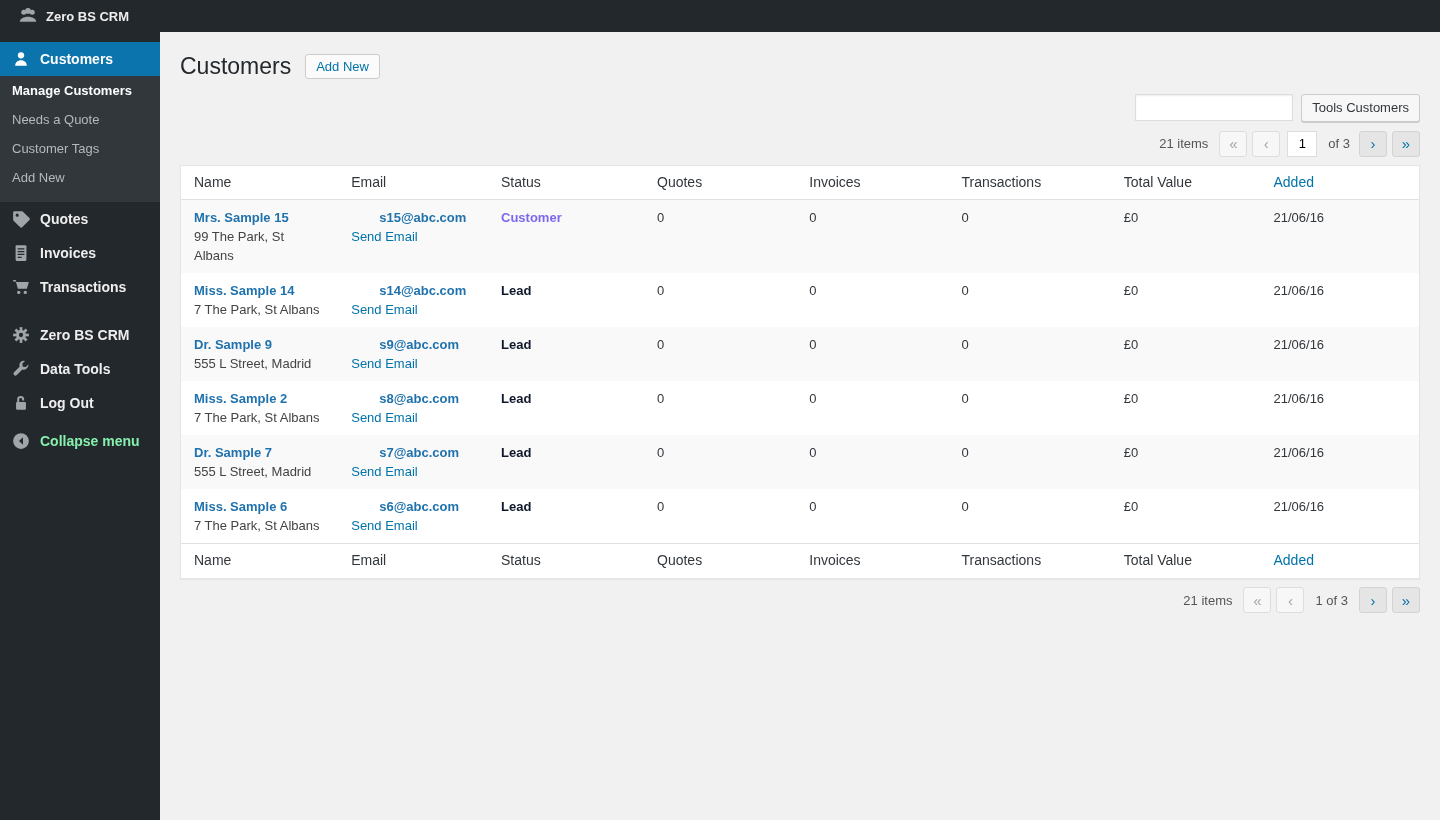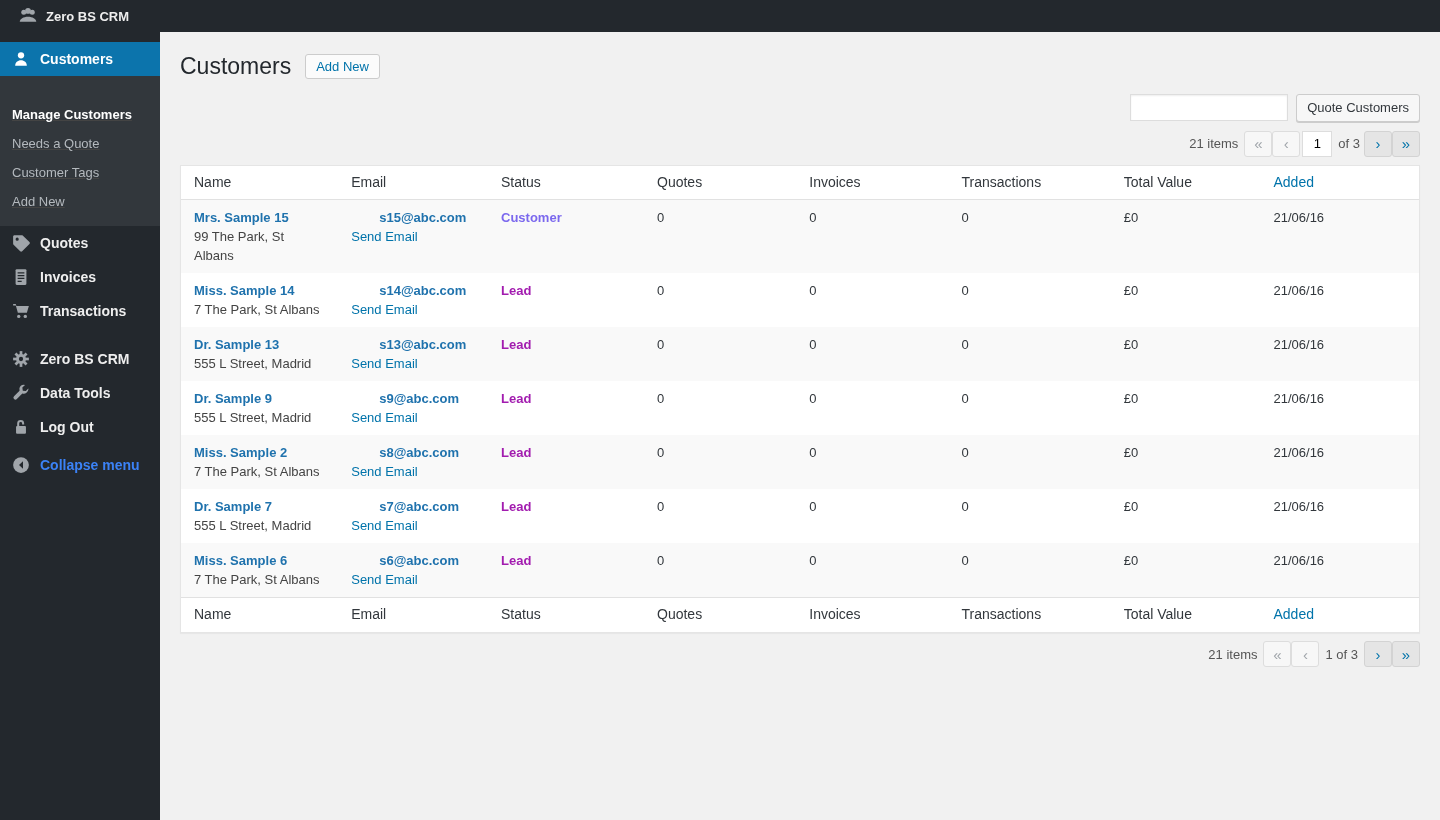--- a/index.html
+++ b/index.html
@@ -32,28 +32,28 @@
     padding: 8px 8px 8px 12px; min-height: 32px;
     color: #eee; font-size: 14px; font-weight: 600; cursor: pointer;
   }
   .menu-item .mi-icon { width: 18px; height: 18px; flex: 0 0 18px; }
   .menu-item .mi-icon svg { display: block; width: 18px; height: 18px; }
   .menu-item.active { background: #0c74ac; color: #fff; }
   .menu-item.active::after {
     content: ""; position: absolute; right: -8px; top: 50%; margin-top: -8px;
     border: 8px solid transparent; border-left-color: #0c74ac;
   }
-  .submenu { background: #32373c; padding: 24px 0 10px; text-decoration: underline; }
+  .submenu { background: #32373c; padding: 0 0 10px; }
   .submenu-item {
     padding: 7px 12px 7px 12px; color: #b4b9be; font-size: 13px;
     font-weight: 400; cursor: pointer;
   }
   .submenu-item.current { color: #fff; font-weight: 600; }
   .menu-gap { height: 14px; }
-  .menu-item.collapse { color: #3b82f6; margin-top: 4px; }
+  .menu-item.collapse { color: #86efac; margin-top: 4px; }
 
   
   .main { margin: 32px 0 0 160px; padding: 12px 20px 0; }
   .title-row { display: flex; align-items: center; padding-top: 8px; }
   .title-row h1 { font-size: 23px; font-weight: 400; color: #23282d; line-height: 1.3; }
   .page-title-action {
     margin-left: 14px; padding: 4px 10px; font-size: 13px;
     background: #fbfbfb; border: 1px solid #ccc; border-radius: 3px;
     color: #0073aa; font-weight: 400; line-height: normal;
   }
@@ -64,21 +64,21 @@
     border: 1px solid #ddd; border-radius: 0; background: #fff;
     font-family: inherit; font-size: 13px;
     box-shadow: inset 0 1px 2px rgba(0,0,0,.07);
   }
   .button {
     height: 28px; padding: 0 10px; font-size: 13px; font-family: inherit;
     background: #f7f7f7; border: 1px solid #ccc; border-radius: 3px;
     color: #32373c; cursor: pointer; box-shadow: 0 1px 0 #ccc;
   }
 
-  .tablenav { display: flex; justify-content: flex-end; align-items: center; margin-top: 9px; }
+  .tablenav { display: flex; justify-content: flex-end; align-items: center; gap: 5px; margin-top: 9px; }
   .tablenav.bottom { margin-top: 8px; }
   .displaying-num { color: #555; margin-right: 6px; font-size: 13px; }
   .page-btn {
     display: inline-flex; align-items: center; justify-content: center;
     min-width: 28px; height: 26px; border-radius: 3px;
     font-size: 15px; line-height: 1; cursor: pointer; user-select: none;
   }
   .page-btn.disabled { background: #f7f7f7; border: 1px solid #ddd; color: #a0a5aa; }
   .page-btn.enabled  { background: #e5e5e5; border: 1px solid #d3d3d3; color: #0073aa; }
   .current-page {
@@ -106,21 +106,21 @@
     padding: 8px 13px; vertical-align: top; font-size: 13px;
     line-height: 19px; color: #32373c;
   }
   .list-table tbody tr:nth-child(odd) { background: #f9f9f9; }
   a.row-title { font-weight: 700; color: #1f72ad; }
   .addr { color: #444; }
   a.email-link { font-weight: 700; color: #1f72ad; display: inline-block; margin-left: 28px; }
   a.send-email { color: #0073aa; }
   .status { font-weight: 700; }
   .status-customer { color: #7b68ee; text-align: center; }
-  .status-lead { color: #a21caf; }
+  .status-lead { color: #0f172a; }
 </style>
 </head>
 <body>
 
 <div class="admin-bar">
   <span class="ab-item">
     <span class="ab-icon">
       <svg width="20" height="20" viewBox="0 0 16 16" fill="#a0a5aa">
         <circle cx="4.6" cy="5" r="2"></circle>
           <circle cx="11.4" cy="5" r="2"></circle>
@@ -233,21 +233,21 @@
 
 <div class="main">
 
   <div class="title-row">
     <h1>Customers</h1>
     <a class="page-title-action">Add New</a>
   </div>
 
   <div class="search-row">
     <input class="search-input" type="text" value="" style="">
-    <button class="button">Quote Customers</button>
+    <button class="button">Tools Customers</button>
   </div>
 
   <div class="tablenav top">
     <span class="displaying-num">21 items</span>
     <span class="page-btn disabled">«</span>
     <span class="page-btn disabled">‹</span>
     <input class="current-page" type="text" value="1" style="">
     <span class="paging-of">of 3</span>
     <span class="page-btn enabled">›</span>
     <span class="page-btn enabled">»</span>
@@ -308,38 +308,20 @@
     <td>
       <span class="status status-lead">Lead</span>
     </td>
     <td>0</td>
     <td>0</td>
     <td>0</td>
     <td>£0</td>
     <td>21/06/16</td>
   </tr>
 
-  <tr>
-    <td>
-      <a class="row-title">Dr. Sample 13</a>
-      <div class="addr">555 L Street, Madrid</div>
-    </td>
-    <td>
-      <a class="email-link">s13@abc.com</a><br>
-      <a class="send-email">Send Email</a>
-    </td>
-    <td>
-      <span class="status status-lead">Lead</span>
-    </td>
-    <td>0</td>
-    <td>0</td>
-    <td>0</td>
-    <td>£0</td>
-    <td>21/06/16</td>
-  </tr>
 
 
 
 
   <tr>
     <td>
       <a class="row-title">Dr. Sample 9</a>
       <div class="addr">555 L Street, Madrid</div>
     </td>
     <td>

